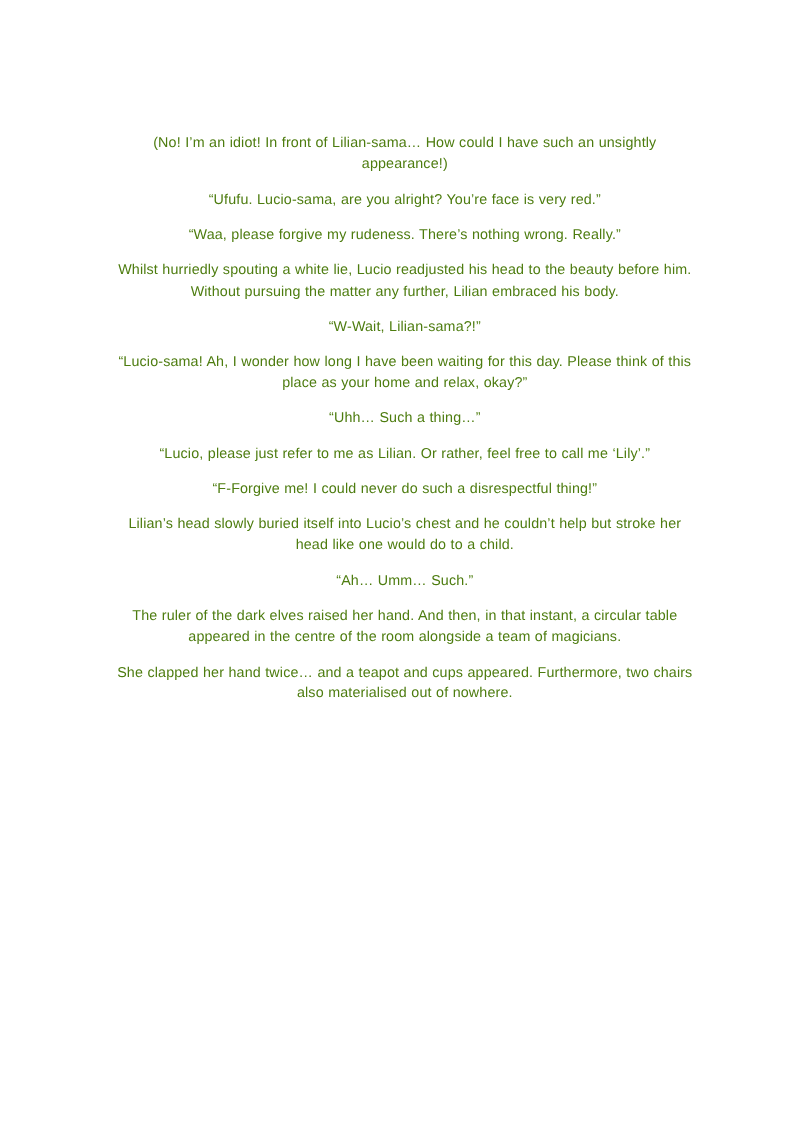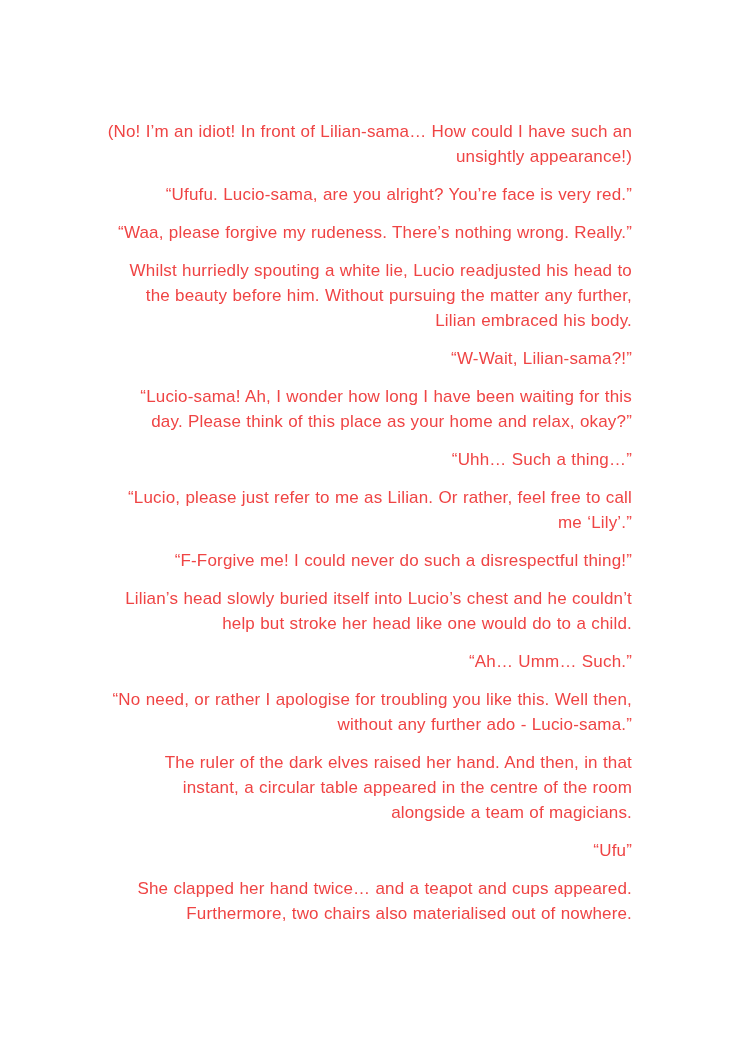--- a/index.html
+++ b/index.html
@@ -22,25 +22,25 @@
     box-sizing: border-box;
   }
   #content {
     position: absolute;
     left: 104px;
     top: 120px;
     width: 528px;
   }
   p.para {
     margin: 0 0 13px 0;
-    font-size: 17px;
+    font-size: 13px;
     line-height: 1.47;
-    color: #ef4444;
+    color: #4d7c0f;
     letter-spacing: 0.01em;
-    text-align: right;
+    text-align: center;
     word-spacing: 0.02em;
   }
   p.para:last-child {
     margin-bottom: 0;
   }
 </style>
 </head>
 <body>
 
 <div id="page">
@@ -49,18 +49,16 @@
     <p class="para">“Ufufu. Lucio-sama, are you alright? You’re face is very red.”</p>
     <p class="para">“Waa, please forgive my rudeness. There’s nothing wrong. Really.”</p>
     <p class="para">Whilst hurriedly spouting a white lie, Lucio readjusted his head to the beauty before him. Without pursuing the matter any further, Lilian embraced his body.</p>
     <p class="para">“W-Wait, Lilian-sama?!”</p>
     <p class="para">“Lucio-sama! Ah, I wonder how long I have been waiting for this day. Please think of this place as your home and relax, okay?”</p>
     <p class="para">“Uhh… Such a thing…”</p>
     <p class="para">“Lucio, please just refer to me as Lilian. Or rather, feel free to call me ‘Lily’.”</p>
     <p class="para">“F-Forgive me! I could never do such a disrespectful thing!”</p>
     <p class="para">Lilian’s head slowly buried itself into Lucio’s chest and he couldn’t help but stroke her head like one would do to a child.</p>
     <p class="para">“Ah… Umm… Such.”</p>
-    <p class="para">“No need, or rather I apologise for troubling you like this. Well then, without any further ado - Lucio-sama.”</p>
     <p class="para">The ruler of the dark elves raised her hand. And then, in that instant, a circular table appeared in the centre of the room alongside a team of magicians.</p>
-    <p class="para">“Ufu”</p>
     <p class="para">She clapped her hand twice… and a teapot and cups appeared. Furthermore, two chairs also materialised out of nowhere.</p>
   </div>
 </div>
 
 </body></html>

